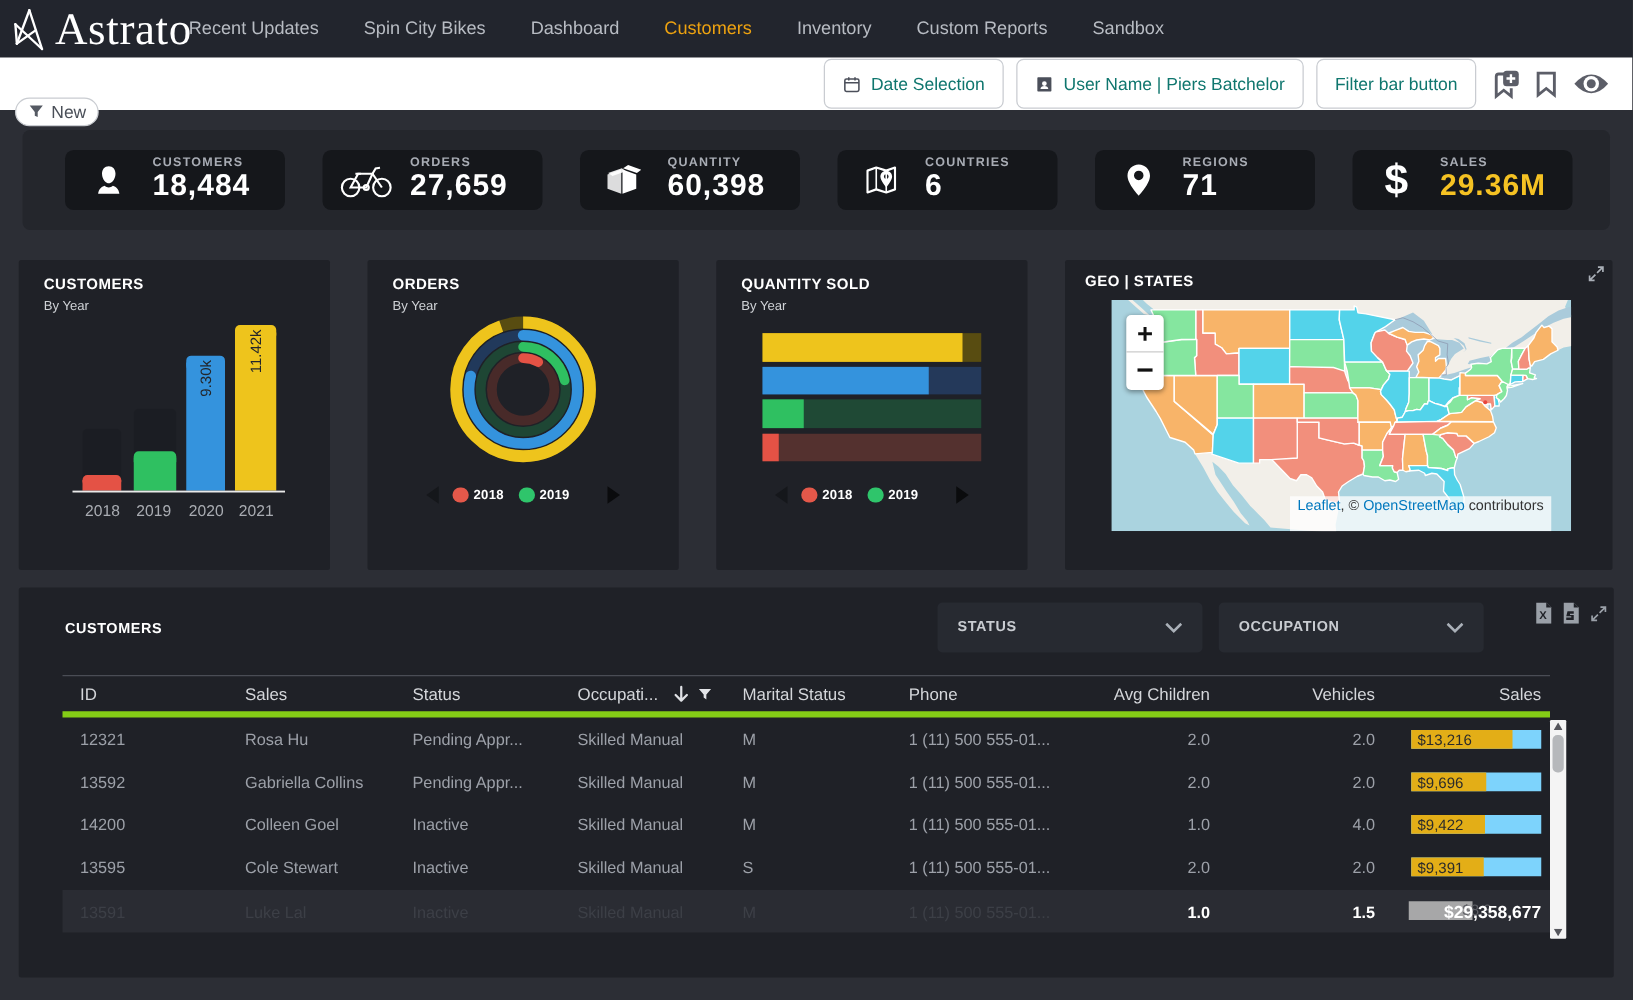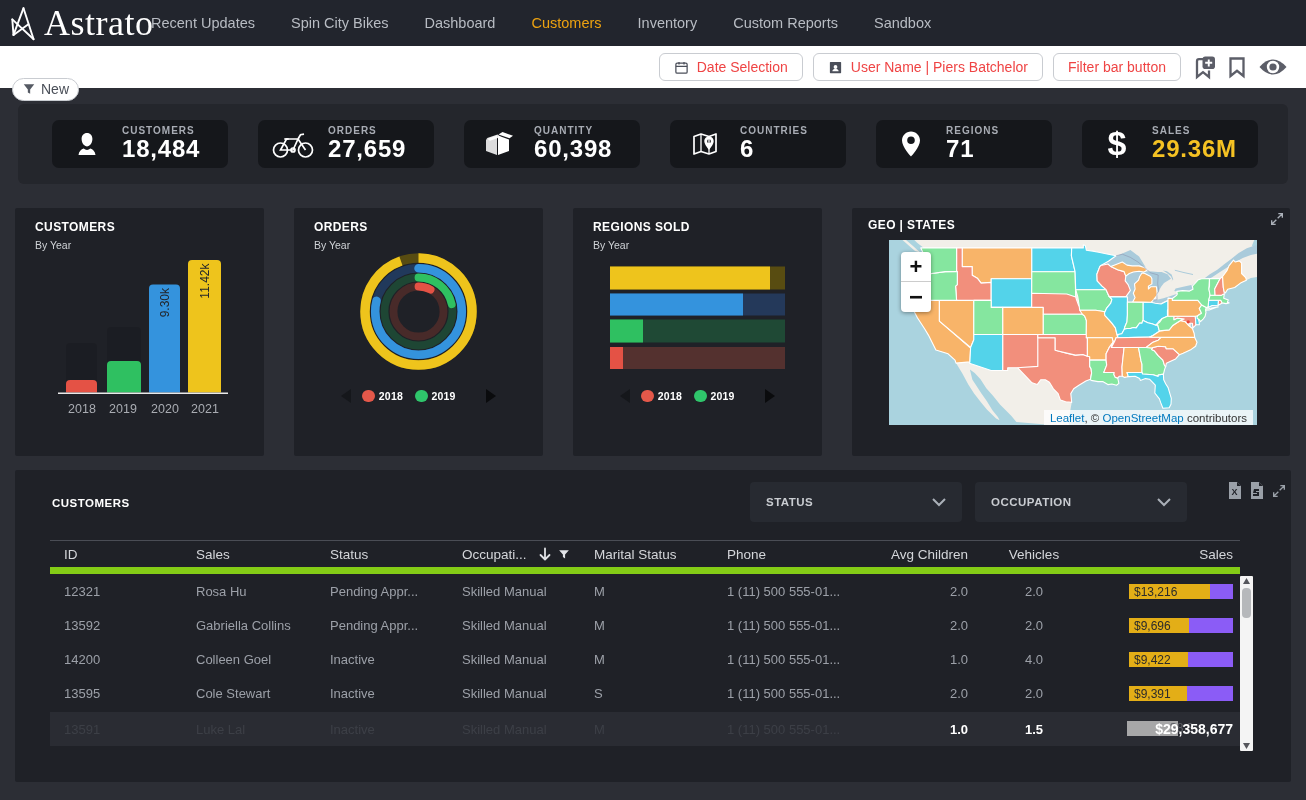--- a/index.html
+++ b/index.html
@@ -9,21 +9,21 @@
 .logo { display:flex; align-items:center; margin-left:0; width:133px; }
 .logo svg { flex:none; margin:0 4px 0 0; }
 .logo-text { font-family:"Liberation Serif",serif; color:#fff; font-size:36px; letter-spacing:0.5px; white-space:nowrap; }
 .navitems { display:flex; }
 .navitems a { color:#b8bcc3; font-size:14.5px; text-decoration:none; padding:0 18px; }
 .navitems a.active { color:#eda210; }
 
 .whitebar { height:42px; background:#ffffff; display:flex; align-items:center; padding:0 18px 0 12px; }
 .pillbtn { display:inline-flex; align-items:center; gap:5px; border:1px solid #c9ccd1; border-radius:11.5px; height:23px; padding:0 9px; color:#4a4f58; font-size:14px; background:#fff;margin-top:44px; }
 .wb-right { margin-left:auto; display:flex; align-items:center; gap:10px; }
-.sqbtn { display:inline-flex; align-items:center; gap:8px; border:1px solid #c9ccd1; border-radius:6px; height:28px; padding:0 14px; color:#ef4444; font-size:14px; background:#fff; }
+.sqbtn { display:inline-flex; align-items:center; gap:8px; border:1px solid #c9ccd1; border-radius:6px; height:40px; padding:0 14px; color:#0f766e; font-size:14px; background:#fff; }
 .ico { display:inline-flex; align-items:center; justify-content:center; }
 
 .kpistrip { margin:16px 18px 0 18px; background:#24262c; border-radius:6px; height:80px; display:flex; align-items:center; justify-content:space-between; padding:0 30px 0 34px; }
 .kpicard { background:#15171b; border-radius:7px; height:48px; width:176px; display:flex; align-items:center; padding-left:8px; }
 .kicon { width:54px; display:flex; align-items:center; justify-content:center; flex:none; margin-right:8px; }
 .kpicard .num { font-size:24px; font-weight:bold; color:#fff; letter-spacing:0.8px; margin-top:-1px; }
 .kpicard .lbl { font-size:10px; font-weight:bold; color:#a8acb4; letter-spacing:1px; margin-bottom:0px; }
 .kpicard.sales .num { color:#f5c223; }
 
 .chartsrow { display:flex; margin:24px 15px 0 15px; gap:30px; }
@@ -37,22 +37,22 @@
 .tri { width:0; height:0; border-top:7px solid transparent; border-bottom:7px solid transparent; }
 .tri.left { border-right:10px solid #15171b; margin-right:7px; }
 .tri.right { border-left:10px solid #0a0b0d; margin-left:26px; }
 
 .tablesec { margin:14px 15px 0 15px; background:#1f2127; border-radius:2px; height:312px; position:relative; }
 .tstitle { position:absolute; left:37px; top:27px; color:#fff; font-weight:bold; font-size:11.5px; letter-spacing:0.5px; }
 .dd { position:absolute; top:12px; height:40px; width:212px; background:#272a31; border-radius:4px; display:flex; align-items:center; justify-content:space-between; padding:0 16px; color:#c9ccd1; font-size:11.5px; font-weight:bold; letter-spacing:0.5px; }
 .tbl { position:absolute; left:35px; top:70px; width:1190px; color:#9ca0a8; font-size:13px; }
 .trow { display:flex; align-items:center; height:34px; }
 .th { color:#d4d6da; font-size:13.5px; }
-.c-id{width:146px; padding-left:14px;} .c-name{width:134px;} .c-status{width:132px;} .c-occ{width:132px;} .c-mar{width:133px;} .c-phone{width:132px;} .c-avg{width:109px; text-align:right;} .c-veh{width:132px; text-align:center;} .c-sales{width:133px; text-align:right;}
-.salesbar { position:relative; display:inline-block; width:104px; height:15px; background:#8b5cf6; vertical-align:middle; }
+.c-id{width:146px; padding-left:14px;} .c-name{width:134px;} .c-status{width:132px;} .c-occ{width:132px;} .c-mar{width:133px;} .c-phone{width:132px;} .c-avg{width:109px; text-align:right;} .c-veh{width:132px; text-align:right;} .c-sales{width:133px; text-align:right;}
+.salesbar { position:relative; display:inline-block; width:104px; height:15px; background:#7dd3fc; vertical-align:middle; }
 .salesbar .fill { position:absolute; left:0; top:0; bottom:0; background:#e3ae17; }
 .salesbar .txt { position:absolute; left:5px; top:1px; color:#2b2b2b; font-size:12px; }
 </style>
 </head>
 <body>
 <div class="topnav">
   <div class="logo">
     <svg width="40" height="44" viewBox="0 0 40 44" style="margin-top:1px;">
         <g fill="none" stroke="#fff" stroke-width="1.9" stroke-linejoin="round" stroke-linecap="round">
           <path d="M23.5 6.2 L13.5 32.9"></path>
@@ -236,21 +236,21 @@
     <div class="legend" style="position:absolute; left:0; right:0; top:181px;">
         <span class="tri left"></span>
         <span class="dot" style="background:#e4584a"></span>
         <span>2018</span>
         <span class="dot" style="background:#2fc56b; margin-left:8px;"></span>
         <span>2019</span>
         <span class="tri right"></span>
       </div>
   </div>
   <div class="panel p3" style="position:relative;">
-    <div class="ptitle">REGIONS SOLD</div>
+    <div class="ptitle">QUANTITY SOLD</div>
       <div class="psub">By Year</div>
     <svg width="249" height="248" viewBox="0 0 249 248" style="position:absolute;left:0;top:0;">
       <rect x="37" y="58.5" width="175" height="23" fill="#584c11"></rect>
         <rect x="37" y="58.5" width="160" height="23" fill="#eec41c"></rect>
       <rect x="37" y="85.5" width="175" height="22" fill="#24395a"></rect>
         <rect x="37" y="85.5" width="133" height="22" fill="#3493dd"></rect>
       <rect x="37" y="111.5" width="175" height="23" fill="#1f4935"></rect>
         <rect x="37" y="111.5" width="33" height="23" fill="#2fc061"></rect>
       <rect x="37" y="139" width="175" height="22" fill="#54312f"></rect>
         <rect x="37" y="139" width="13" height="22" fill="#e45245"></rect>
@@ -334,21 +334,21 @@
           <polygon points="331.2,38.6 333.6,36.5 334.3,47.5 335.2,51.9 335.2,54.2 333.8,54.4 332.3,55.4 326.1,55.2 325.7,49.0 328.3,43.9" fill="#f28f7c" stroke="#fff" stroke-width="1.1" stroke-linejoin="round"></polygon>
           <polygon points="333.6,36.5 338.1,30.4 339.9,25.9 344.5,20.1 346.2,22.0 350.3,20.9 352.6,23.0 352.6,33.5 356.7,37.6 357.4,40.2 351.5,43.1 345.7,47.5 338.7,49.3 336.4,52.9 335.2,51.9 334.3,47.5" fill="#f8b469" stroke="#fff" stroke-width="1.1" stroke-linejoin="round"></polygon>
           <polygon points="11.0,-5.1 16.8,-0.2 24.3,6.3 29.5,11.1 31.3,12.6 26.1,11.1 19.7,5.5 13.3,-0.2 9.3,-4.3" fill="#f2efe9"></polygon>
           <polyline points="264.0,60.1 268.1,59.7 267.8,54.0 269.8,51.1 268.7,43.9 269.2,35.0 261.1,32.7 258.2,29.7 255.3,27.4 249.0,22.0 241.4,17.4 233.3,14.2 227.0,15.8" fill="none" stroke="#8f9bb3" stroke-width="0.8" opacity="0.8"></polyline>
           <circle cx="299.2" cy="81.8" r="1.6" fill="#e8453c"></circle>
         </svg>
 <div style="position:absolute; left:12px; top:12px; width:30px; background:#fff; border-radius:4px; box-shadow:0 1px 4px rgba(0,0,0,0.4);">
 <div style="height:30px; display:flex; align-items:center; justify-content:center; font-size:22px; color:#111; border-bottom:1px solid #ccc; font-weight:bold;">+</div>
 <div style="height:30px; display:flex; align-items:center; justify-content:center; font-size:24px; color:#111; font-weight:bold;">−</div>
 </div>
-<div style="position:absolute; right:4px; bottom:0; background:rgba(255,255,255,0.75); font-size:11.5px; color:#333; padding:2px 6px 1px 6px;"><span style="color:#0078be">Leaflet</span>, © <span style="color:#0078be">OpenStreetMap</span> contributors</div>
+<div style="position:absolute; right:16px; bottom:0; background:rgba(255,255,255,0.75); font-size:11.5px; color:#333; padding:2px 6px 14px 6px;"><span style="color:#0078be">Leaflet</span>, © <span style="color:#0078be">OpenStreetMap</span> contributors</div>
 </div>
   </div>
 </div>
 <div class="tablesec">
   <div class="tstitle">CUSTOMERS</div>
   <div class="dd" style="left:735px;">STATUS<svg width="14" height="9" viewBox="0 0 14 9" fill="none" stroke="#aab0b8" stroke-width="2">
         <path d="M1 1l6 6 6-6"></path>
       </svg></div>
   <div class="dd" style="left:960px;">OCCUPATION<svg width="14" height="9" viewBox="0 0 14 9" fill="none" stroke="#aab0b8" stroke-width="2">
         <path d="M1 1l6 6 6-6"></path>
@@ -362,21 +362,21 @@
       <svg width="15" height="17" viewBox="0 0 15 17">
         <path fill="#9aa0a8" d="M2 0h8l4 4v13H2z"></path>
         <path fill="#1f2127" d="M10 0l4 4h-4z"></path>
         <path fill="#1f2127" d="M5 7h5v2H7v1h3v4H4v-2h4v-1H4z"></path>
       </svg>
       <svg width="16" height="16" viewBox="0 0 24 24" fill="none" stroke="#9aa0a8" stroke-width="2">
         <path d="M14 4h6v6M20 4l-7 7M10 20H4v-6M4 20l7-7"></path>
       </svg>
     </div>
   <div class="tbl">
-    <div class="trow th" style="border-bottom:7px solid #84cc16; border-top:1px solid #4a4d55;">
+    <div class="trow th" style="border-bottom:5px solid #84cc16; border-top:1px solid #4a4d55;">
       <div class="c-id">ID</div>
         <div class="c-name">Sales</div>
         <div class="c-status">Status</div>
       <div class="c-occ" style="display:flex; align-items:center;">
           <span>Occupati...</span>
           <svg style="margin:0 6px 0 12px;" width="12" height="14" viewBox="0 0 12 14" fill="none" stroke="#dfe1e5" stroke-width="1.8" stroke-linecap="round" stroke-linejoin="round">
             <path d="M6 1.5 v10.5 M1.5 8 L6 12.5 L10.5 8"></path>
           </svg>
           <svg width="14" height="13" viewBox="0 0 24 24" fill="#e2e4e8">
             <path d="M3 4h18l-7 8v7.5l-4-2.8v-4.7L3 4z"></path>

